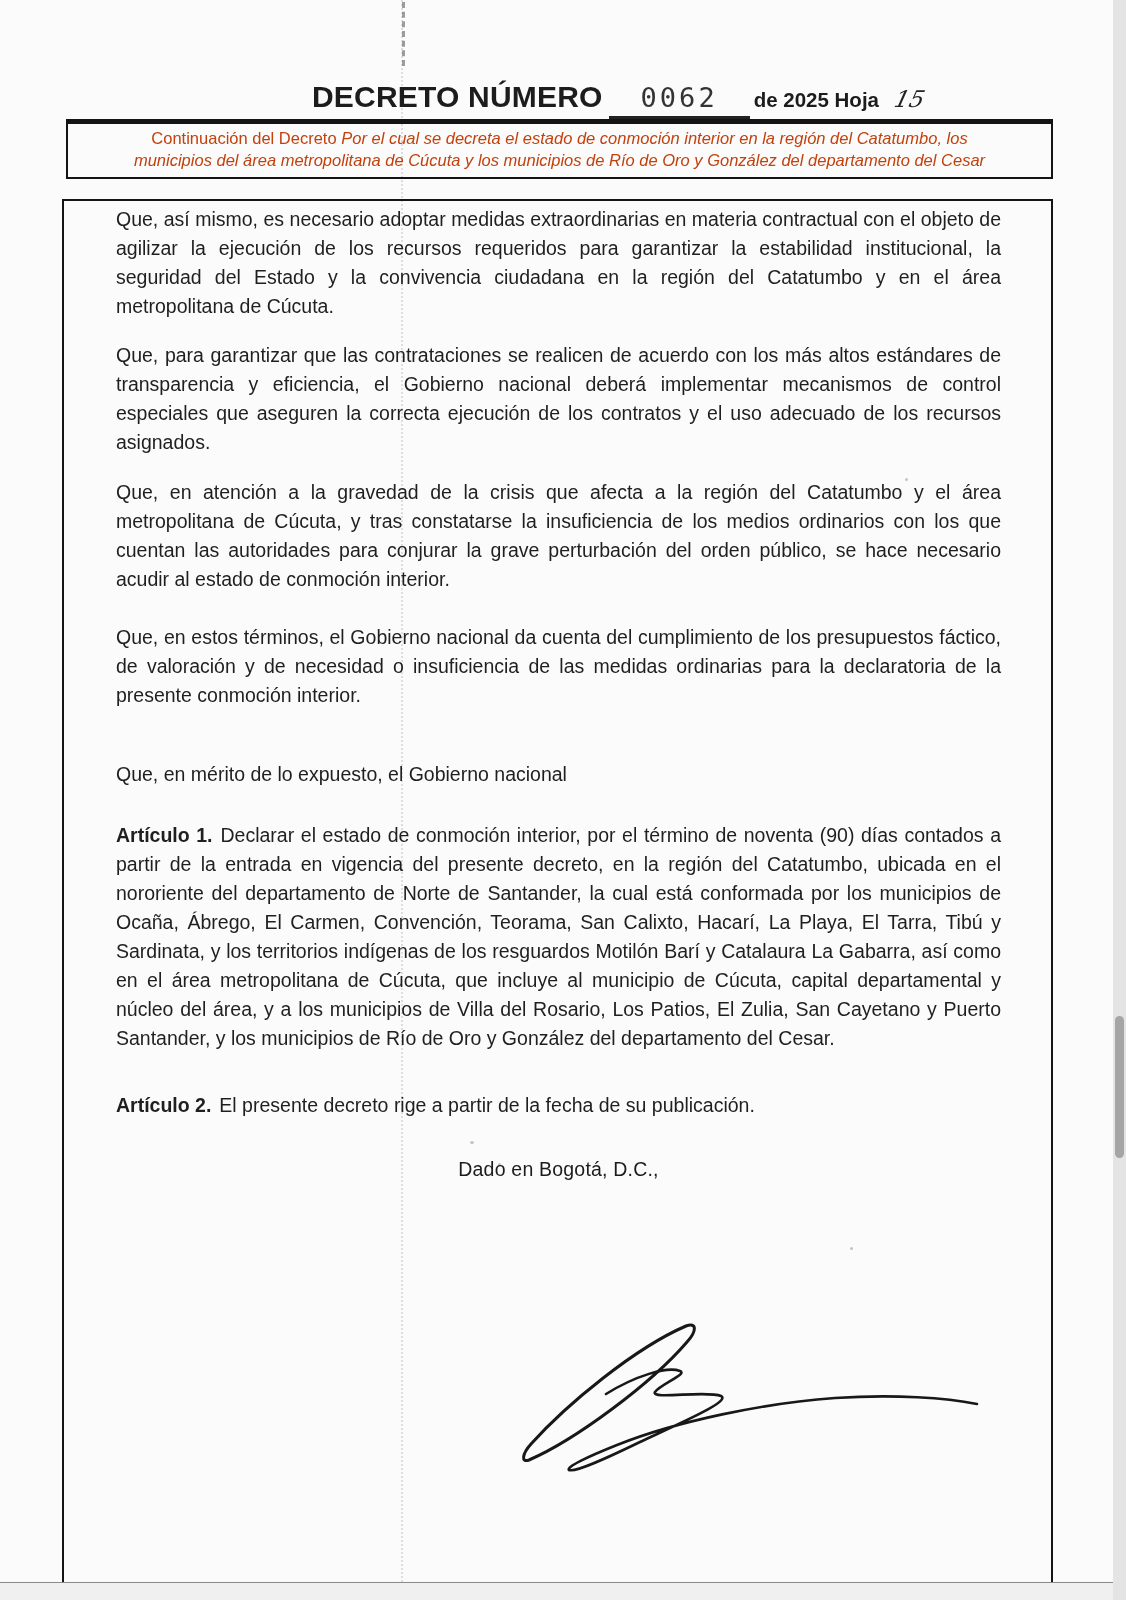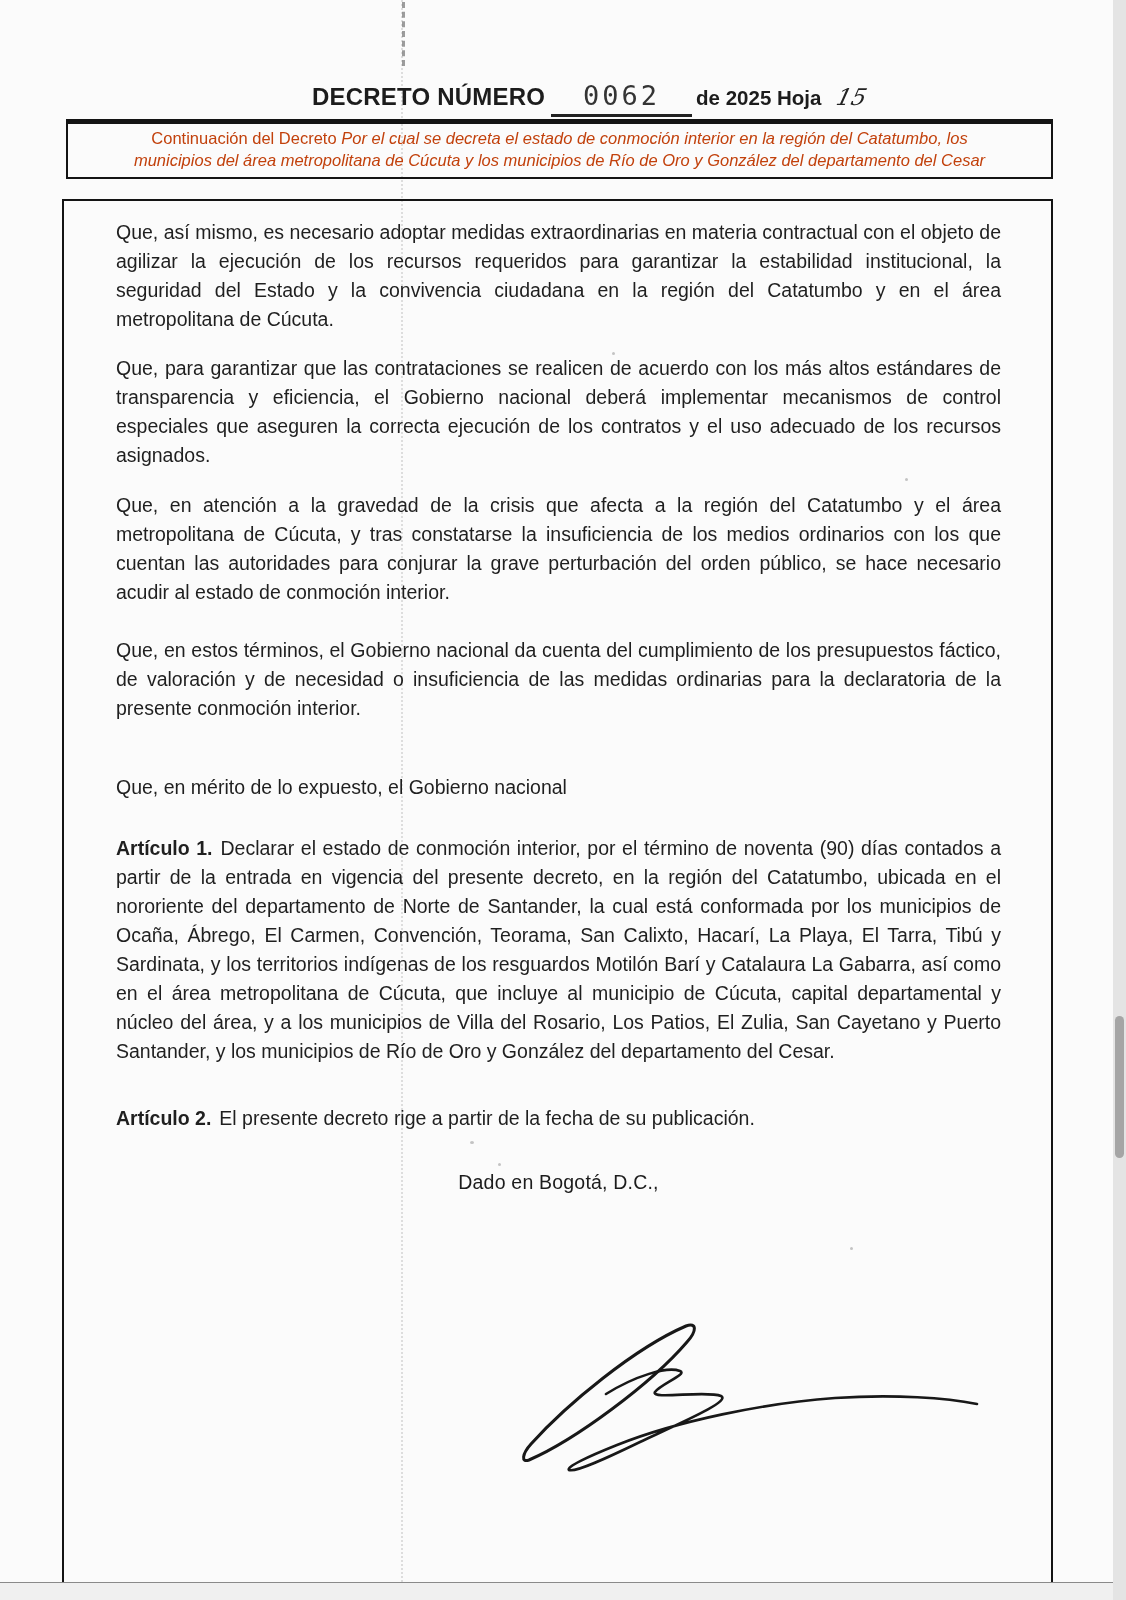--- a/index.html
+++ b/index.html
@@ -13,39 +13,39 @@
   }
   
   .fold-line { position:absolute; left:401px; top:0; height:1582px;
     border-left:2px dotted #9a9a9a; opacity:.30; }
   .fold-line-top { position:absolute; left:402px; top:2px; height:64px;
     border-left:3px dashed #7d7d7d; opacity:.75; }
   .speck { position:absolute; width:3px; height:3px; border-radius:50%; background:#b5b5b5; opacity:.8; }
 
   
   .header { position:absolute; top:80px; left:312px; display:flex; align-items:baseline; white-space:nowrap; }
-  .h-label { font-weight:bold; font-size:24px; letter-spacing:.2px; }
+  .h-label { font-weight:bold; font-size:30px; letter-spacing:.2px; }
   .h-number-wrap { display:inline-block; border-bottom:3px solid #222; padding:0 32px 3px; margin-left:6px; }
   .h-number { font-family:"DejaVu Sans Mono", monospace; font-size:27px; letter-spacing:3px; color:#343434; font-weight:500; }
   .h-suffix { font-weight:bold; font-size:20.5px; margin-left:4px; }
   .h-page { font-family:"DejaVu Serif", serif; font-style:italic; font-size:23px;
     transform:skewX(-14deg); margin-left:16px; color:#222; }
 
   
   .cont-box { position:absolute; left:66px; top:119px; width:987px;
     border:2.5px solid #141414; border-top-width:5px;
     padding:4px 52px 6px; text-align:center;
     font-size:16.5px; line-height:21.5px; color:#c2410c; }
   .cont-box .prefix { font-style:normal; }
   .cont-box .title { font-style:italic; }
 
   
   .body-box { position:absolute; left:62px; top:199px; width:991px; height:1383px;
     border-left:2.5px solid #141414; border-right:2.5px solid #141414; border-top:2px solid #141414;
-    padding:17px 50px 0 52px; }
+    padding:4px 50px 0 52px; }
   .para { font-size:19.5px; line-height:29px; text-align:justify; color:#1f1f1f; }
   .p1 { margin-bottom:20px; }
   .p2 { margin-bottom:21px; }
   .p3 { margin-bottom:29px; }
   .p4 { margin-bottom:50px; }
   .p5 { margin-bottom:32px; }
   .decreta { font-size:22px; font-weight:bold; text-align:center; letter-spacing:.5px;
     line-height:29px; margin-bottom:21px; }
   .art b { margin-right:8px;margin-top:32px; }
   .art1 { margin-bottom:38px; }

